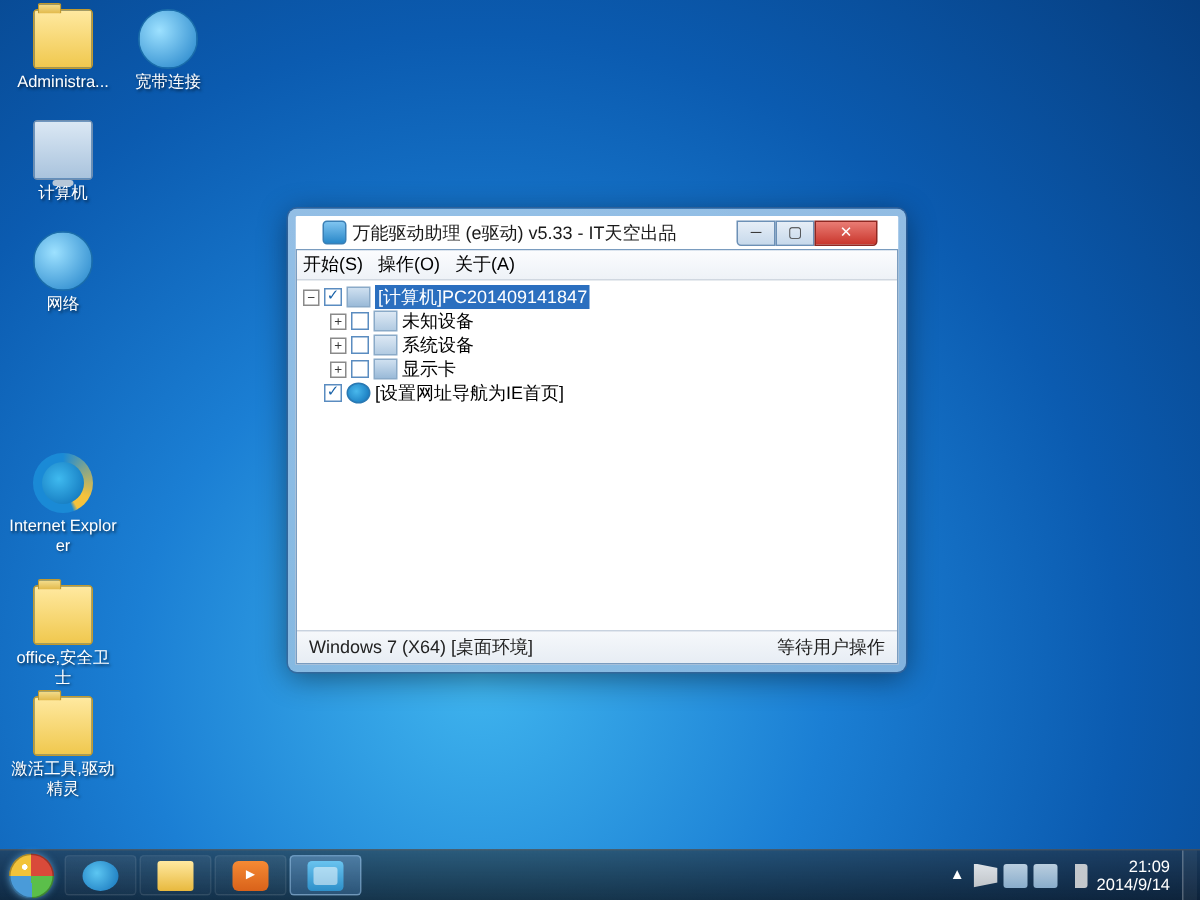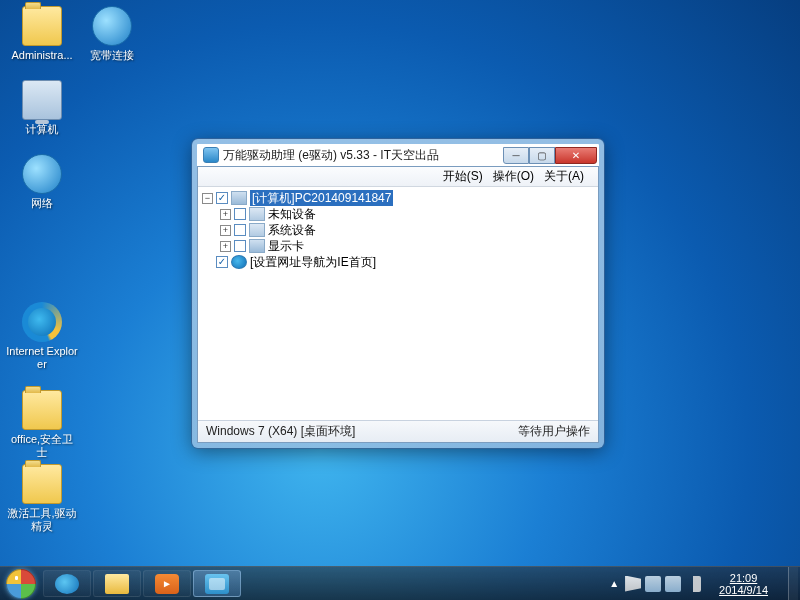--- a/index.html
+++ b/index.html
@@ -27,29 +27,29 @@
 .win {
   position: absolute; left: 192px; top: 139px; width: 412px; height: 309px;
   border: 5px solid transparent;
   border-radius: 6px;
   background:
     linear-gradient(#fff,#fff) content-box,
     linear-gradient(rgba(170,205,235,.85), rgba(150,190,225,.85)) border-box;
   box-shadow: 0 0 0 1px rgba(60,100,150,.7), 0 4px 20px rgba(0,0,0,.45);
   display: flex; flex-direction: column;
 }
-.titlebar { height: 22px; display:flex; align-items:center; padding: 0 2px; font-size: 12px; color:#1a1a1a; background: transparent; }
+.titlebar { height: 22px; display:flex; align-items:center; padding: 0 14px; font-size: 12px; color:#1a1a1a; background: transparent; }
 .titlebar .ticon { width:16px; height:16px; margin:0 4px; background: linear-gradient(#7fc4f0,#2a88c9); border-radius:3px; border:1px solid #3a7fb5;}
 .titlebar .ttxt { flex:1; white-space:nowrap; overflow:hidden; }
 .wbtn-group { display:flex; gap:0; margin-left:auto; height:17px;}
 .wbtn { width:26px; height:17px; border:1px solid #6c90b6; background:linear-gradient(#e6eef7,#c7d9eb); display:flex; align-items:center; justify-content:center; font-size:10px; color:#3a3a3a;}
 .wbtn:first-child{border-radius:0 0 0 3px;}
 .wbtn.close { width:42px; background:linear-gradient(#e97c74,#c9362c); color:#fff; border-color:#8f2822; border-radius:0 0 3px 0;}
 .wbody { flex:1; background:#fff; border:1px solid #7a9cbf; display:flex; flex-direction:column; }
-.menubar { height:20px; border-bottom:1px solid #d0d7e0; font-size:12px; display:flex; align-items:center; padding:0 4px; background:linear-gradient(#fbfcfe,#eef2f7);justify-content:flex-end;}
+.menubar { height:20px; border-bottom:1px solid #d0d7e0; font-size:12px; display:flex; align-items:center; padding:0 4px; background:linear-gradient(#fbfcfe,#eef2f7);}
 .menubar span { margin-right:10px; cursor:default;}
 .tree { flex:1; font-size:12px; padding:3px 4px; overflow:auto; line-height:16px; color:#000;}
 .node { display:flex; align-items:center; height:16px; white-space:nowrap;}
 .node .exp { width:11px; height:11px; border:1px solid #8a8a8a; font-size:9px; line-height:9px; text-align:center; margin-right:3px; color:#3a3a3a; background:#fff;}
 .node .exp.blank { border:none; background:none;}
 .node .cb { width:12px; height:12px; border:1px solid #5a8cc0; margin-right:3px; display:flex; align-items:center; justify-content:center; background:#fff;}
 .node .cb.on:after{content:"✓"; font-size:10px; color:#1761a8; line-height:10px;}
 .node .nic { width:16px; height:14px; margin-right:3px; background:linear-gradient(#dce8f4,#b2cbe2); border:1px solid #8aaac8;}
 .node .nic.mon { background:linear-gradient(#cfe0f0,#9abad8); }
 .node .nic.ie { border-radius:50%; background:radial-gradient(circle at 40% 40%, #49b8ec,#0f6fb7); border:1px solid #2a79b3;}
@@ -70,21 +70,21 @@
 .ico.wmp{border-radius:4px;background:linear-gradient(#f58a34,#d9621a);position:relative;}
 .ico.wmp:after{content:"►";position:absolute;inset:0;display:flex;align-items:center;justify-content:center;color:#fff;font-size:10px;}
 .ico.app{background:linear-gradient(#69c3ef,#2d8fc9);border-radius:3px;position:relative;}
 .ico.app:after{content:"";position:absolute;inset:4px;background:rgba(255,255,255,.5);border-radius:2px;}
 .tray { margin-left:auto; display:flex; align-items:center; color:#fff; font-size:11px; padding-right:2px;}
 .tray .ticn { width:16px; height:16px; margin:0 2px; opacity:.85;}
 .tray .flag { background:linear-gradient(#fff,#ddd); clip-path: polygon(0 0,100% 20%,100% 80%,0 100%);}
 .tray .net { background:linear-gradient(#d6e8f6,#9ec3e2); border-radius:2px;}
 .tray .snd { background: conic-gradient(#e2e2e2 0 50%, transparent 50%); border-radius:2px;}
 .tray .arr { font-size:10px; color:#fff; margin:0 4px;}
-.tray .clock { text-align:center; margin:0 16px; line-height:12px;text-decoration:underline;}
+.tray .clock { text-align:right; margin:0 4px; line-height:12px;}
 .tray .showdt { width:10px; align-self:stretch; border-left:1px solid rgba(255,255,255,.25); margin-left:4px; background:rgba(255,255,255,.05);}
 </style>
 </head>
 <body>
 
 <div class="desktop">
 
 <div class="di" style="left: 6px; top: 6px;">
       <div class="ic folder"></div>
       <div class="lbl">Administra...</div>

